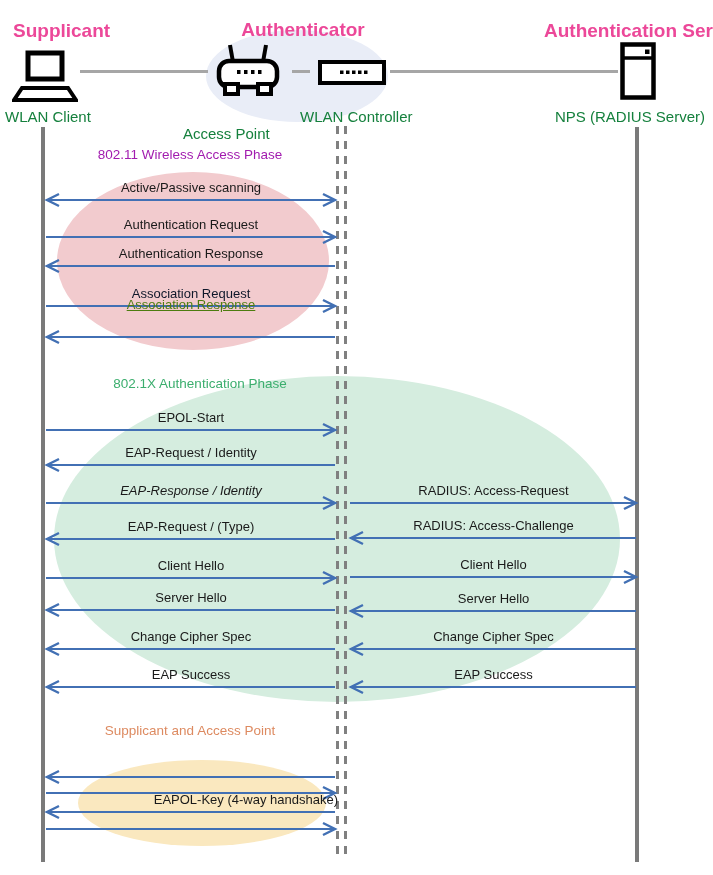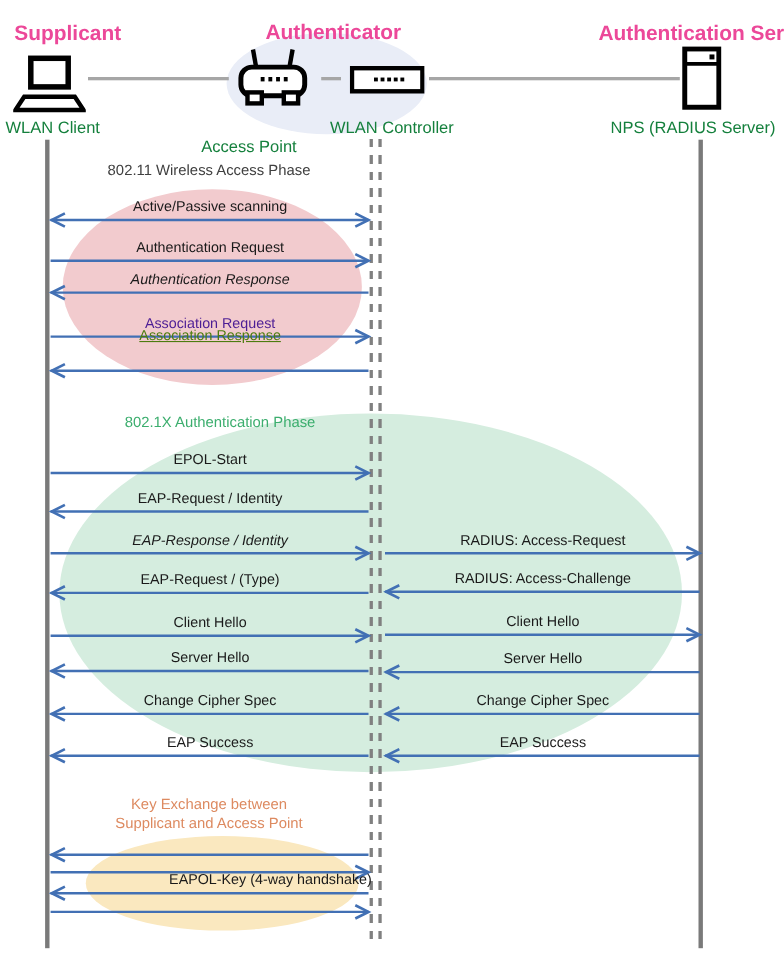--- a/index.html
+++ b/index.html
@@ -70,40 +70,40 @@
     <rect x="2.5" y="2.5" width="31" height="53" fill="#fff" stroke="#000" stroke-width="4.5"></rect>
     <line x1="2" y1="16" x2="34" y2="16" stroke="#000" stroke-width="3.5"></line>
     <rect x="25" y="7.5" width="4.5" height="4.5" fill="#000"></rect>
   </svg>
 
   <div class="device" style="left:5px;top:108px;width:92px;">WLAN Client</div>
   <div class="device" style="left:183px;top:108px;width:120px;margin-top:17px;">Access Point</div>
   <div class="device" style="left:300px;top:108px;width:124px;">WLAN Controller</div>
   <div class="device" style="left:555px;top:108px;width:164px;">NPS (RADIUS Server)</div>
 
-<div class="phase-title" style="left: 40px; top: 146px; color: #404040;">
+<div class="phase-title" style="left: 40px; top: 146px; color: #a21caf;">
       <div>802.11 Wireless Access Phase</div>
     </div>
     <div class="msg-label" style="left: 44px; width: 294px; top: 179px; color: rgb(26, 26, 26);">Active/Passive scanning</div>
     <svg width="294" height="16" style="position: absolute; left: 44px; top: 192px; overflow: visible;">
       <line x1="2" y1="8" x2="291" y2="8" stroke="#4270b4" stroke-width="2.2"></line>
       <polyline points="279,2 291,8 279,14" fill="none" stroke="#4270b4" stroke-width="2.4"></polyline>
       <polyline points="15,2 3,8 15,14" fill="none" stroke="#4270b4" stroke-width="2.4"></polyline>
     </svg>
     <div class="msg-label" style="left: 44px; width: 294px; top: 216px; color: rgb(26, 26, 26);">Authentication Request</div>
     <svg width="294" height="16" style="position: absolute; left: 44px; top: 229px; overflow: visible;">
       <line x1="2" y1="8" x2="291" y2="8" stroke="#4270b4" stroke-width="2.2"></line>
       <polyline points="279,2 291,8 279,14" fill="none" stroke="#4270b4" stroke-width="2.4"></polyline>
     </svg>
-    <div class="msg-label" style="left: 44px; width: 294px; top: 245px; color: rgb(26, 26, 26); font-style: italic;">Authentication Response</div>
+    <div class="msg-label" style="left: 44px; width: 294px; top: 245px; color: rgb(26, 26, 26);">Authentication Response</div>
     <svg width="294" height="16" style="position: absolute; left: 44px; top: 258px; overflow: visible;">
       <line x1="2" y1="8" x2="291" y2="8" stroke="#4270b4" stroke-width="2.2"></line>
       <polyline points="15,2 3,8 15,14" fill="none" stroke="#4270b4" stroke-width="2.4"></polyline>
     </svg>
-    <div class="msg-label" style="left: 44px; width: 294px; top: 285px; color: #4c1d95;">Association Request</div>
+    <div class="msg-label" style="left: 44px; width: 294px; top: 285px; color: #0f172a;">Association Request</div>
     <svg width="294" height="16" style="position: absolute; left: 44px; top: 298px; overflow: visible;">
       <line x1="2" y1="8" x2="291" y2="8" stroke="#4270b4" stroke-width="2.2"></line>
       <polyline points="279,2 291,8 279,14" fill="none" stroke="#4270b4" stroke-width="2.4"></polyline>
     </svg>
     <div class="msg-label" style="left: 44px; width: 294px; top: 296px; color: #4d7c0f; text-decoration: underline;">Association Response</div>
     <svg width="294" height="16" style="position: absolute; left: 44px; top: 329px; overflow: visible;">
       <line x1="2" y1="8" x2="291" y2="8" stroke="#4270b4" stroke-width="2.2"></line>
       <polyline points="15,2 3,8 15,14" fill="none" stroke="#4270b4" stroke-width="2.4"></polyline>
     </svg>
     <div class="phase-title" style="left: 50px; top: 375px; color: rgb(60, 174, 110);">
@@ -173,21 +173,20 @@
     <svg width="294" height="16" style="position: absolute; left: 44px; top: 679px; overflow: visible;">
       <line x1="2" y1="8" x2="291" y2="8" stroke="#4270b4" stroke-width="2.2"></line>
       <polyline points="15,2 3,8 15,14" fill="none" stroke="#4270b4" stroke-width="2.4"></polyline>
     </svg>
     <div class="msg-label" style="left: 348px; width: 291px; top: 666px; color: rgb(26, 26, 26);">EAP Success</div>
     <svg width="291" height="16" style="position: absolute; left: 348px; top: 679px; overflow: visible;">
       <line x1="2" y1="8" x2="288" y2="8" stroke="#4270b4" stroke-width="2.2"></line>
       <polyline points="15,2 3,8 15,14" fill="none" stroke="#4270b4" stroke-width="2.4"></polyline>
     </svg>
     <div class="phase-title" style="left: 40px; top: 722px; color: rgb(221, 138, 96);">
-      <div>Key Exchange between</div>
       <div>Supplicant and Access Point</div>
     </div>
     <svg width="294" height="16" style="position: absolute; left: 44px; top: 769px; overflow: visible;">
       <line x1="2" y1="8" x2="291" y2="8" stroke="#4270b4" stroke-width="2.2"></line>
       <polyline points="15,2 3,8 15,14" fill="none" stroke="#4270b4" stroke-width="2.4"></polyline>
     </svg>
     <svg width="294" height="16" style="position: absolute; left: 44px; top: 785px; overflow: visible;">
       <line x1="2" y1="8" x2="291" y2="8" stroke="#4270b4" stroke-width="2.2"></line>
       <polyline points="279,2 291,8 279,14" fill="none" stroke="#4270b4" stroke-width="2.4"></polyline>
     </svg>

